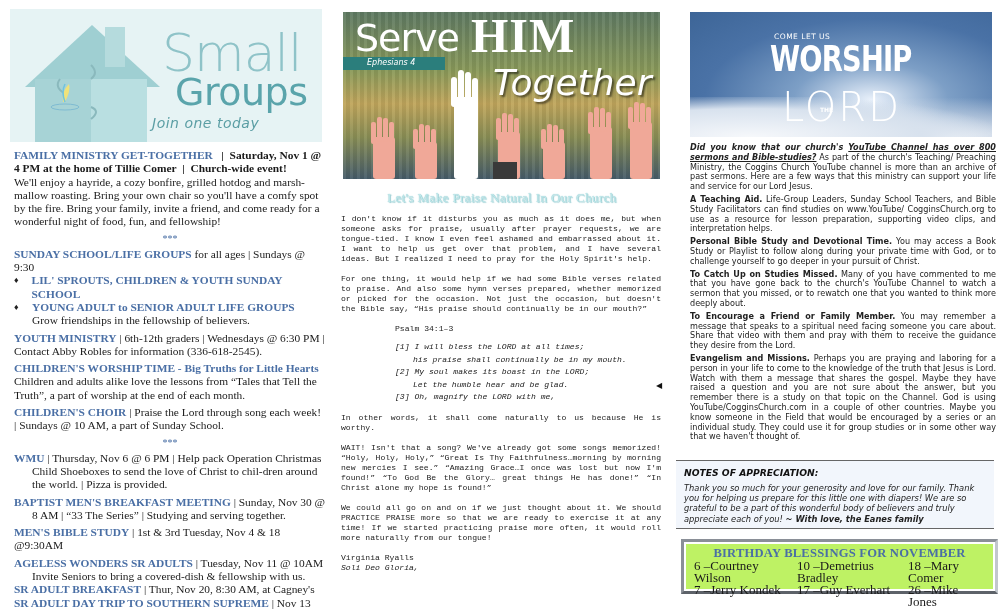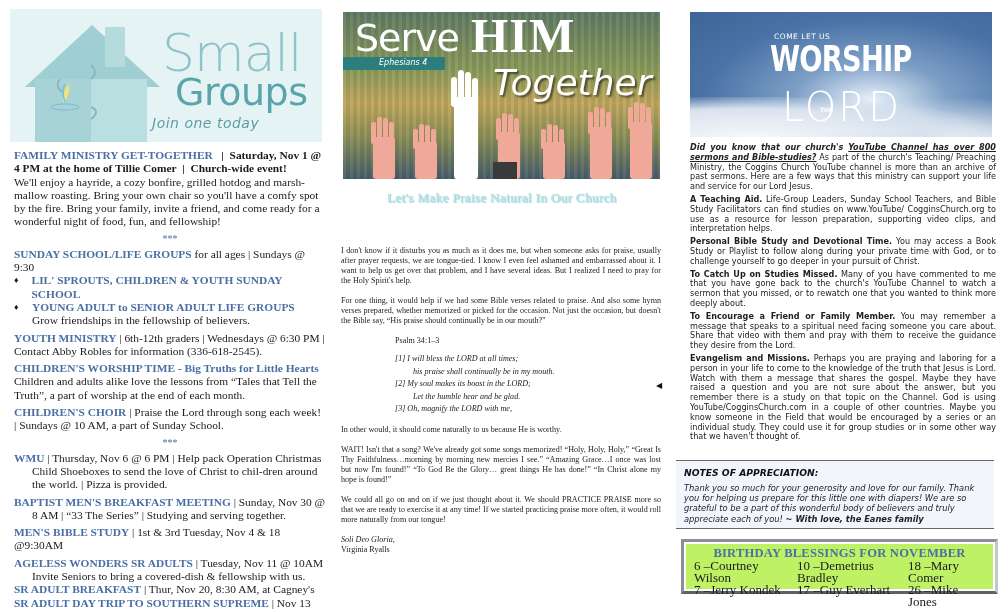--- a/index.html
+++ b/index.html
@@ -24,27 +24,27 @@
   .bullet .dot { width: 18px; font-size: 9px; color: #222; }
 
   
   .col2 { position: absolute; left: 336px; top: 0; width: 332px; height: 612px; }
   .serve-banner { position: absolute; left: 7px; top: 12px; width: 317px; height: 167px; overflow: hidden;
     background: linear-gradient(180deg, #5f7a63 0%, #8a9a5a 35%, #c1a65c 55%, #8a8f56 75%, #465c6a 100%); }
   .stripes { position: absolute; inset: 0; background: repeating-linear-gradient(90deg, rgba(255,255,255,0.05) 0 3px, rgba(0,0,0,0.06) 3px 7px); }
   .serve-word { position: absolute; left: 12px; top: 4px; font-family: "DejaVu Sans", sans-serif; font-size: 38px; color: #ffffff; letter-spacing: -1px; }
   .him-word { position: absolute; left: 128px; top: -4px; font-family: "Liberation Serif", serif; font-size: 48px; font-weight: bold; color: #ffffff; letter-spacing: 1px; }
   .eph-bar { position: absolute; left: 0; top: 45px; width: 102px; height: 13px; background: #2b7e7c; }
-  .eph-text { position: absolute; left: 24px; top: 46px; font-family: "DejaVu Sans", sans-serif; font-size: 8px; font-style: italic; color: #ffffff; margin-left: 12px; }
+  .eph-text { position: absolute; left: 24px; top: 46px; font-family: "DejaVu Sans", sans-serif; font-size: 8px; font-style: italic; color: #ffffff; }
   .together { position: absolute; left: 150px; top: 50px; font-family: "DejaVu Sans", sans-serif; font-size: 36px; font-style: italic; color: #ffffff; text-shadow: 2px 2px 2px rgba(0,0,0,0.5); }
   .hand { position: absolute; bottom: 0; }
   .serve-logo { position: absolute; left: 150px; top: 150px; width: 24px; height: 17px; background: #3a3a3a; }
 
   .praise-head { position: absolute; left: 0; top: 190px; width: 332px; text-align: center; font-family: "Liberation Serif", serif; font-size: 13px; color: #bfe9ec; letter-spacing: 0.4px; text-shadow: 0 0 1px #7fb7bd, 1px 1px 1px #9ccfd4; }
-  .c2text { position: absolute; left: 5px; top: 214px; width: 320px; font-family: Liberation Serif, serif; font-size: 8.1px; line-height: 10px; text-align: justify; color: #222; margin-top: 32px; }
+  .c2text { position: absolute; left: 5px; top: 214px; width: 320px; font-family: Liberation Mono, monospace; font-size: 8.1px; line-height: 10px; text-align: justify; color: #222; }
   .c2text p { margin-bottom: 10px; }
   .psalm { padding-left: 54px; text-align: left; }
   .psalm .ref { margin-bottom: 7px; }
   .psalm .v { font-style: italic; line-height: 12.5px; }
   .psalm .v2 { font-style: italic; padding-left: 18px; line-height: 12.5px; }
   .arrow { position: absolute; left: 656px; top: 381px; font-size: 8px; color: #111; }
 
   
   .col3 { position: absolute; left: 676px; top: 0; width: 332px; height: 612px; }
   .worship-banner { position: absolute; left: 14px; top: 12px; width: 302px; height: 125px; overflow: hidden;
@@ -190,26 +190,26 @@
     <p>I don't know if it disturbs you as much as it does me, but when someone asks for praise, usually after prayer requests, we are tongue-tied. I know I even feel ashamed and embarrassed about it. I want to help us get over that problem, and I have several ideas. But I realized I need to pray for the Holy Spirit's help.</p>
     <p>For one thing, it would help if we had some Bible verses related to praise. And also some hymn verses prepared, whether memorized or picked for the occasion. Not just the occasion, but doesn't the Bible say, “His praise should continually be in our mouth?”</p>
     <div class="psalm" style="margin-bottom:9px;">
       <div class="ref">Psalm 34:1–3</div>
       <div class="v">[1] I will bless the LORD at all times;</div>
       <div class="v2">his praise shall continually be in my mouth.</div>
       <div class="v">[2] My soul makes its boast in the LORD;</div>
       <div class="v2">Let the humble hear and be glad.</div>
       <div class="v">[3] Oh, magnify the LORD with me,</div>
     </div>
-    <p>In other would, it should come naturally to us because He is worthy.</p>
+    <p>In other words, it shall come naturally to us because He is worthy.</p>
     <p>WAIT! Isn't that a song? We've already got some songs memorized! “Holy, Holy, Holy,” “Great Is Thy Faithfulness…morning by morning new mercies I see.” “Amazing Grace…I once was lost but now I'm found!” “To God Be the Glory… great things He has done!” “In Christ alone my hope is found!”</p>
     <p>We could all go on and on if we just thought about it. We should PRACTICE PRAISE more so that we are ready to exercise it at any time! If we started practicing praise more often, it would roll more naturally from our tongue!</p>
     <div style="margin-top:4px;">
+      <div>Virginia Ryalls</div>
       <div style="font-style:italic;">Soli Deo Gloria,</div>
-      <div>Virginia Ryalls</div>
     </div>
   </div>
 </div>
 <div class="arrow">◀</div>
 
 <div class="col3">
   <div class="worship-banner">
     <div class="clouds"></div>
     <div class="come-let">COME LET US</div>
     <div class="worship-word">WORSHIP</div>

